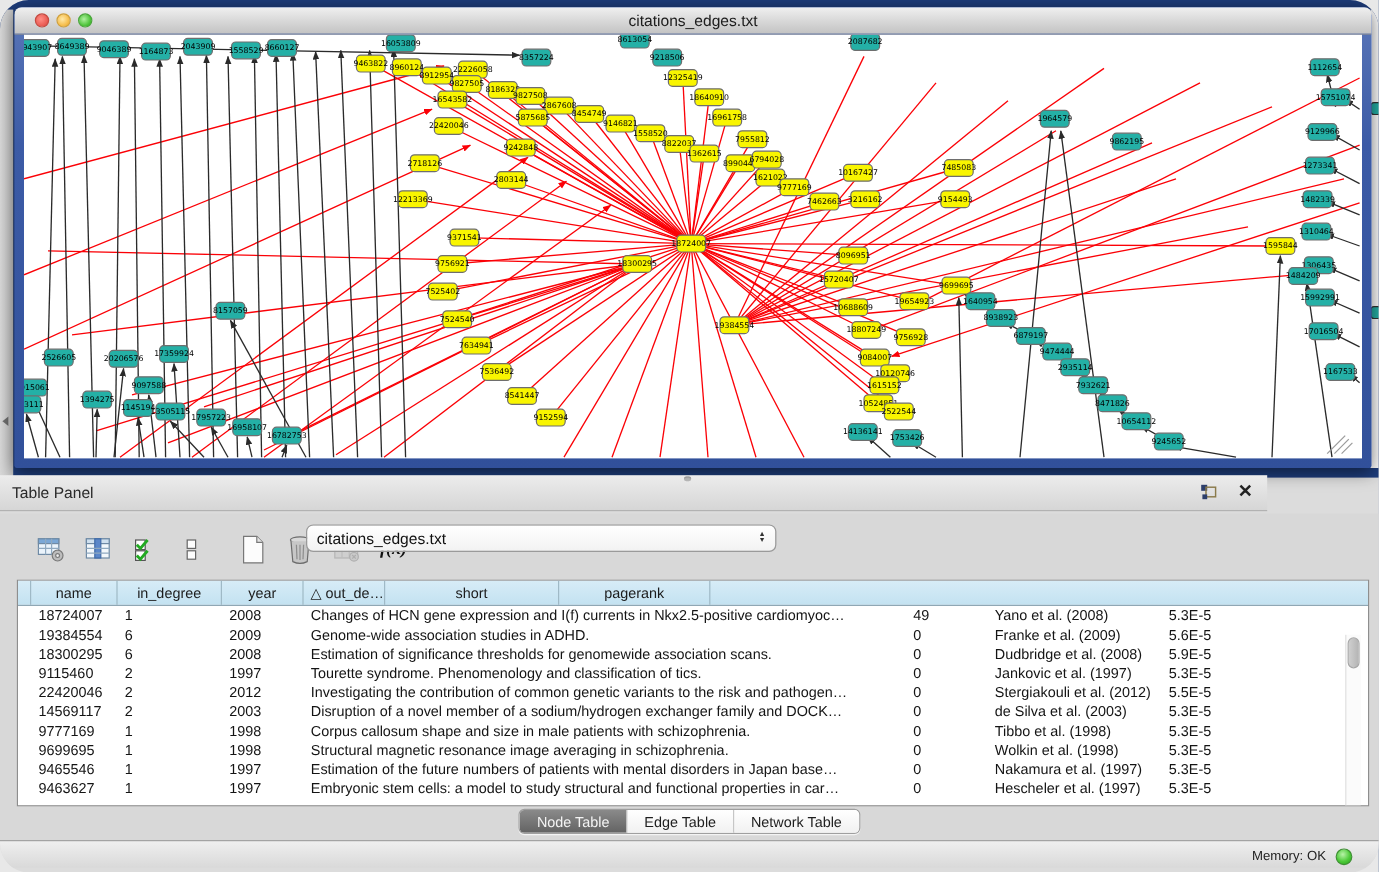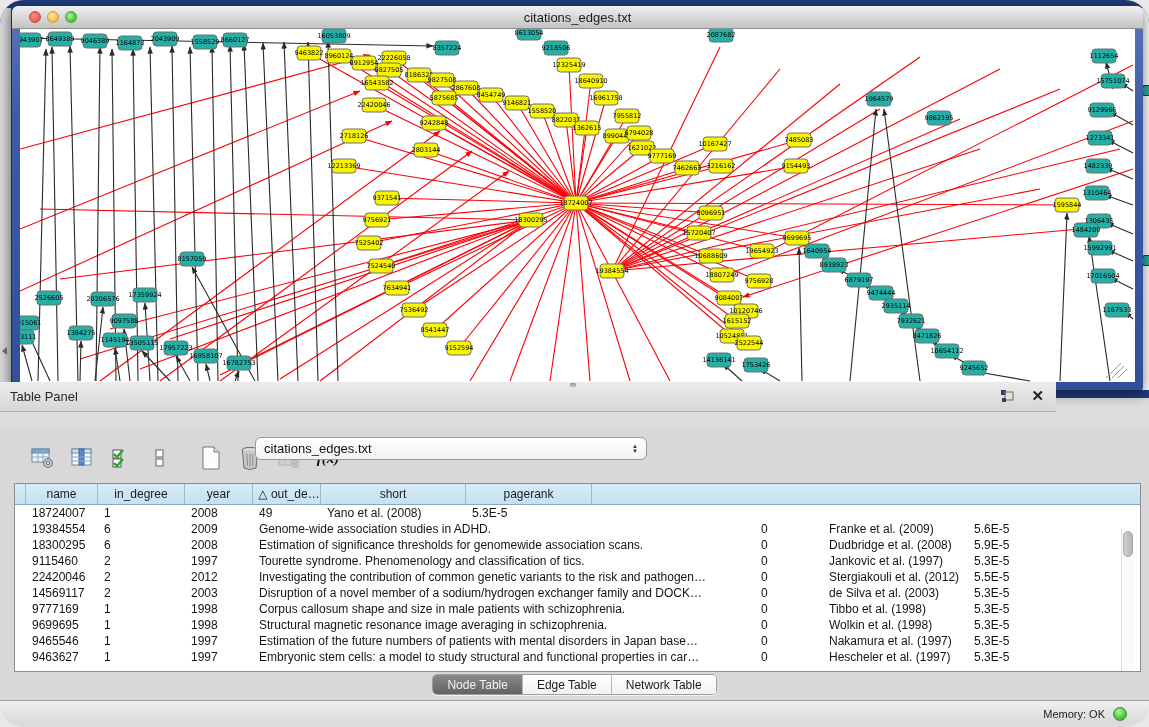--- a/index.html
+++ b/index.html
@@ -20,21 +20,21 @@
     background:linear-gradient(180deg,#f0f0f0 0%, #d9d9d9 50%, #c3c3c3 100%); border-bottom:1px solid #8f8f8f; }
   .title-text { position:absolute; left:0; right:0; top:4px; text-align:center; font-size:13px; color:#1c1c1c; }
   .tl { position:absolute; top:5px; width:12px; height:12px; border-radius:50%; }
   .tl.red { left:17px; background:radial-gradient(circle at 4px 4px,#ff8d85,#ec6058 60%,#d0413c); border:1px solid #c44b42; }
   .tl.yellow { left:35px; background:radial-gradient(circle at 4px 4px,#ffe9a8,#f6bf4f 60%,#dd9f2e); border:1px solid #d0a03c; }
   .tl.green { left:53px; background:radial-gradient(circle at 4px 4px,#b0f0a0,#52c63f 60%,#2f9e22); border:1px solid #4ba73c; }
   .canvas { position:absolute; left:8px; right:8px; top:23px; bottom:8px; background:#ffffff; overflow:hidden; }
   .canvas svg { display:block; width:100%; height:100%; }
 
   
-  .panel-header { position:absolute; left:0; top:382px; width:1056px; height:30px;
+  .panel-header { position:absolute; left:0; top:396px; width:1056px; height:30px;
     background:linear-gradient(180deg,#ececec,#d6d6d6); border-bottom:1px solid #b2b2b2; }
   .grip-dot { position:absolute; left:570px; top:1px; width:6px; height:4px; border-radius:3px; background:#b5b5b5; box-shadow:inset 0 1px 1px #8e8e8e; }
   .panel-title { position:absolute; left:10px; top:7px; font-size:13px; color:#2a2a2a; }
   .ph-icons { position:absolute; right:12px; top:6px; display:flex; gap:16px; align-items:center; }
   .close-x { font-size:15px; font-weight:bold; color:#222; line-height:16px; }
 
   
   .panel-body { position:absolute; left:0; top:428px; width:1149px; height:272px; background:#d8d8d8; }
   .toolbar { position:absolute; left:30px; top:12px; height:36px; display:flex; align-items:center; gap:13px; }
   .tb-btn { width:26px; height:28px; display:flex; align-items:center; justify-content:center; }
@@ -47,21 +47,21 @@
   .table-wrap { position:absolute; left:14px; top:55px; width:1127px; height:189px; background:#ffffff; border:1px solid #8e8e8e; display:flex; flex-direction:column; }
   .thead { display:flex; height:21px; background:linear-gradient(180deg,#d7ecf7,#c3e2f1); border-bottom:1px solid #8fa7b4; flex:none; }
   .th { font-size:12px; color:#1b1b1b; text-align:center; line-height:20px; border-right:1px solid #9fb9c6; overflow:hidden; white-space:nowrap; }
   .th.gutter { width:11px; border-right:1px solid #9fb9c6; }
   .tbody { flex:1; position:relative; overflow:hidden; }
   .tr { display:flex; height:16px; background:#ffffff; }
   .td { font-size:12px; color:#141414; line-height:16px; padding-left:6px; overflow:hidden; white-space:nowrap; }
   .td.gutter { width:11px; padding:0; }
   .col0 { width:72px; } .col1 { width:87px; } .col2 { width:68px; } .col3 { width:502px; }
   .col4 { width:68px; } .col5 { width:145px; } .col6 { width:126px; }
-  .th.col4 { text-align:center; padding-left:5px; }
+  .th.col4 { text-align:right; padding-left:5px; }
   .th.col3 { }
   .vscroll { position:absolute; right:6px; top:24px; width:13px; height:160px; background:#fbfbfb; border-left:1px solid #e0e0e0; }
   .vthumb { position:absolute; left:1px; top:2px; width:10px; height:26px; background:linear-gradient(90deg,#cfcfcf,#b5b5b5); border-radius:5px; border:1px solid #a8a8a8; }
 
   
   .tabs-row { position:absolute; left:0; bottom:3px; width:1149px; height:25px; display:flex; justify-content:center; align-items:center; }
   .seg-group { display:flex; height:21px; border:1px solid #9f9f9f; border-radius:5px; overflow:hidden; background:#ffffff; box-shadow:0 1px 0 rgba(255,255,255,.7); }
   .seg { padding:0 14px; font-size:12px; line-height:20px; color:#1d1d1d; background:linear-gradient(180deg,#ffffff,#f1f1f1); border-right:1px solid #b9b9b9; }
   .seg:last-child { border-right:none; }
   .seg.sel { background:linear-gradient(180deg,#8a8a8a,#636363); color:#f4f4f4; }
@@ -787,20 +787,21 @@
           <div class="th col5">short</div>
           <div class="th col6">pagerank</div>
         </div>
       <div class="tbody">
         <div id="rows-holder">
             <div class="tr">
               <div class="td gutter"></div>
               <div class="td col0">18724007</div>
               <div class="td col1">1</div>
               <div class="td col2">2008</div>
+              <div class="td col3">Changes of HCN gene expression and I(f) currents in Nkx2.5-positive cardiomyoc…</div>
               <div class="td col4">49</div>
               <div class="td col5">Yano et al. (2008)</div>
               <div class="td col6">5.3E-5</div>
             </div>
             <div class="tr">
               <div class="td gutter"></div>
               <div class="td col0">19384554</div>
               <div class="td col1">6</div>
               <div class="td col2">2009</div>
               <div class="td col3">Genome-wide association studies in ADHD.</div>

